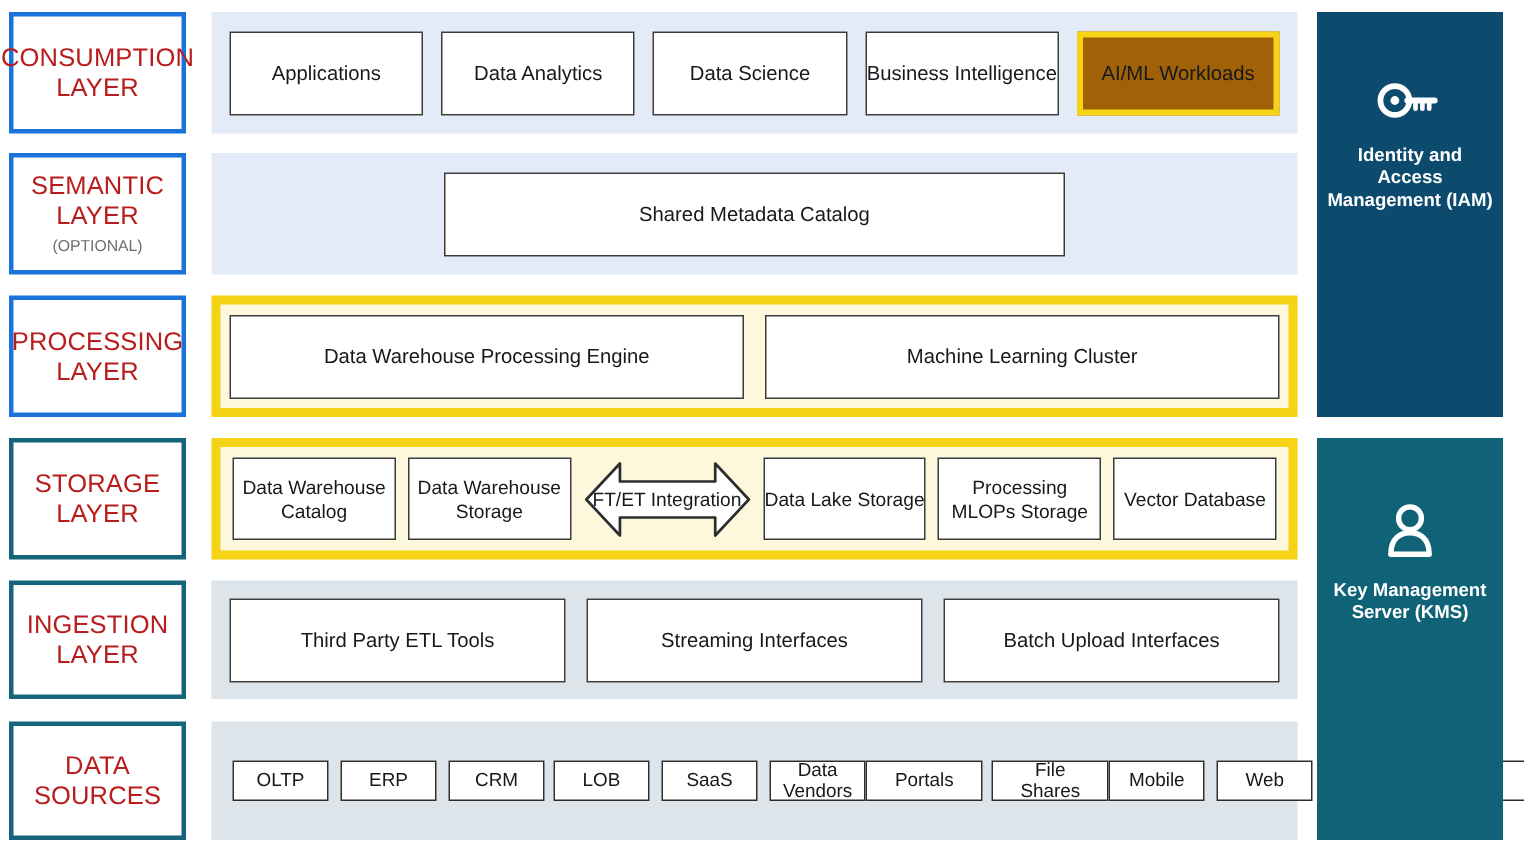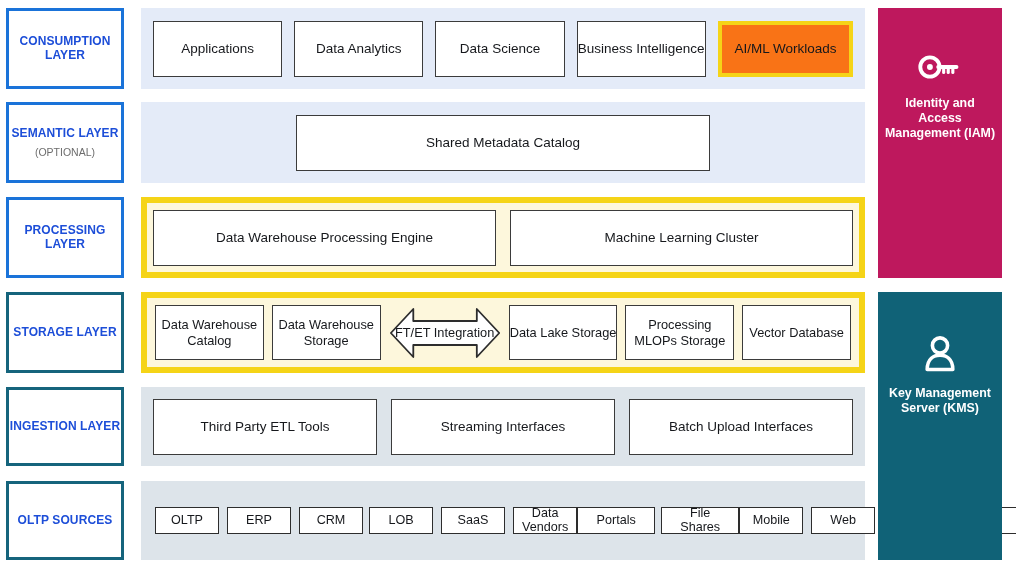--- a/index.html
+++ b/index.html
@@ -38,23 +38,23 @@
     background: #ffffff;
     border: 3px solid #1a73d9;
     display: flex;
     flex-direction: column;
     align-items: center;
     justify-content: center;
     text-align: center;
   }
   .layer-label.teal { border-color: #15647c; }
   .layer-label .ll-title {
-    font-size: 12px;
-    font-weight: bold;
-    color: #1d4ed8;
+    font-size: 17px;
+    font-weight: normal;
+    color: #b91c1c;
     line-height: 1.15;
     letter-spacing: 0.1px;
   }
   .layer-label .ll-sub {
     font-size: 10.5px;
     font-weight: normal;
     color: #6d6d6d;
     line-height: 1.2;
     margin-top: 5px;
   }
@@ -95,21 +95,21 @@
     font-size: 13.5px;
     color: #16181c;
     line-height: 1.18;
     flex: 1 1 0;
     min-width: 0;
   }
   .node.tall { height: 56px; }
 
   .node.highlight {
     border: 4px solid #f5d417;
-    background: #f97316;
+    background: #a16207;
   }
 
   
   .storage-inner {
     display: flex;
     align-items: center;
     gap: 8px;
     padding: 4px 8px;
     height: 100%;
     box-sizing: border-box;
@@ -180,21 +180,21 @@
     position: absolute;
     left: 878px;
     width: 124px;
     box-sizing: border-box;
     display: flex;
     flex-direction: column;
     align-items: center;
     color: #ffffff;
     text-align: center;
   }
-  .side-panel.iam { background: #be185d; }
+  .side-panel.iam { background: #0c4a6e; }
   .side-panel.kms { background: #106277; }
   .side-icon {
     margin-top: 44px;
     margin-bottom: 14px;
     line-height: 0;
   }
   .side-title {
     font-size: 12.4px;
     font-weight: bold;
     line-height: 1.22;
@@ -223,21 +223,21 @@
 
     <div class="layer-label teal" style="top:292px;height:81px;">
       <div class="ll-title">STORAGE LAYER</div>
     </div>
 
     <div class="layer-label teal" style="top:387px;height:79px;">
       <div class="ll-title">INGESTION LAYER</div>
     </div>
 
     <div class="layer-label teal" style="top:481px;height:79px;">
-      <div class="ll-title">OLTP SOURCES</div>
+      <div class="ll-title">DATA SOURCES</div>
     </div>
 
   </div>
 
   <div class="band blueband" style="top:8px;height:81px;">
     <div class="band-inner">
       <div class="node tall">
         <span>Applications</span>
       </div>
       <div class="node tall">

